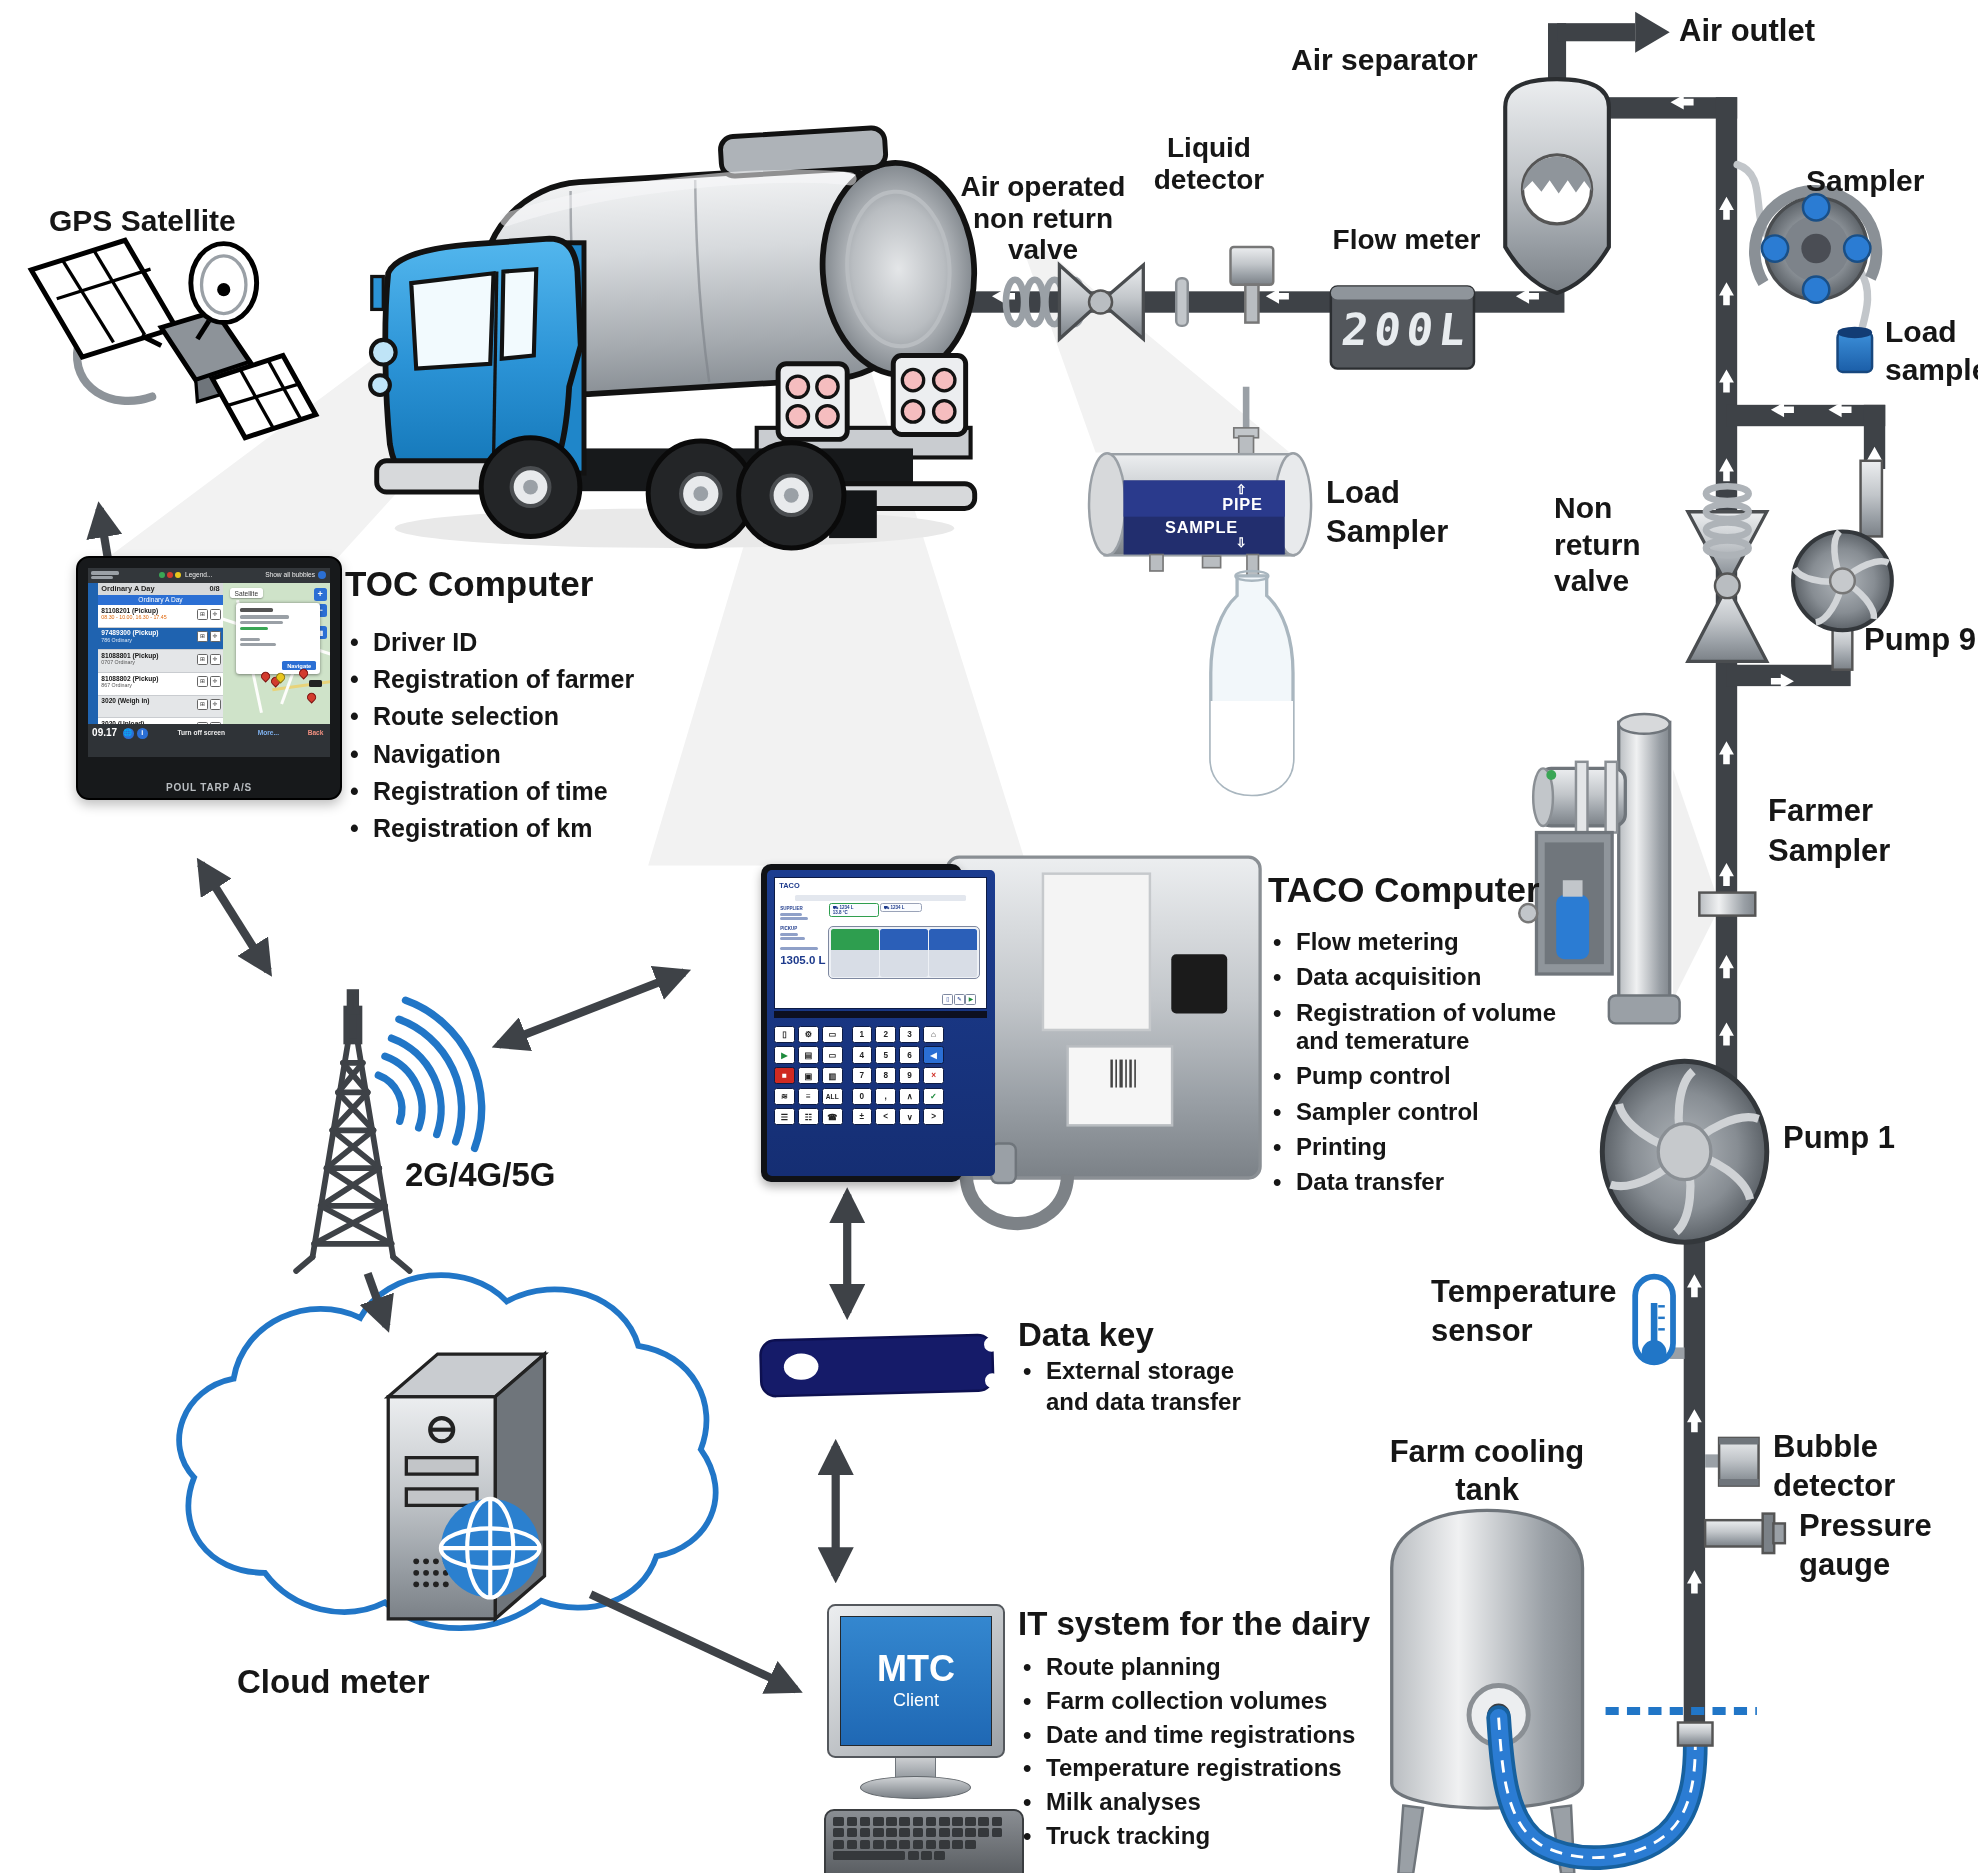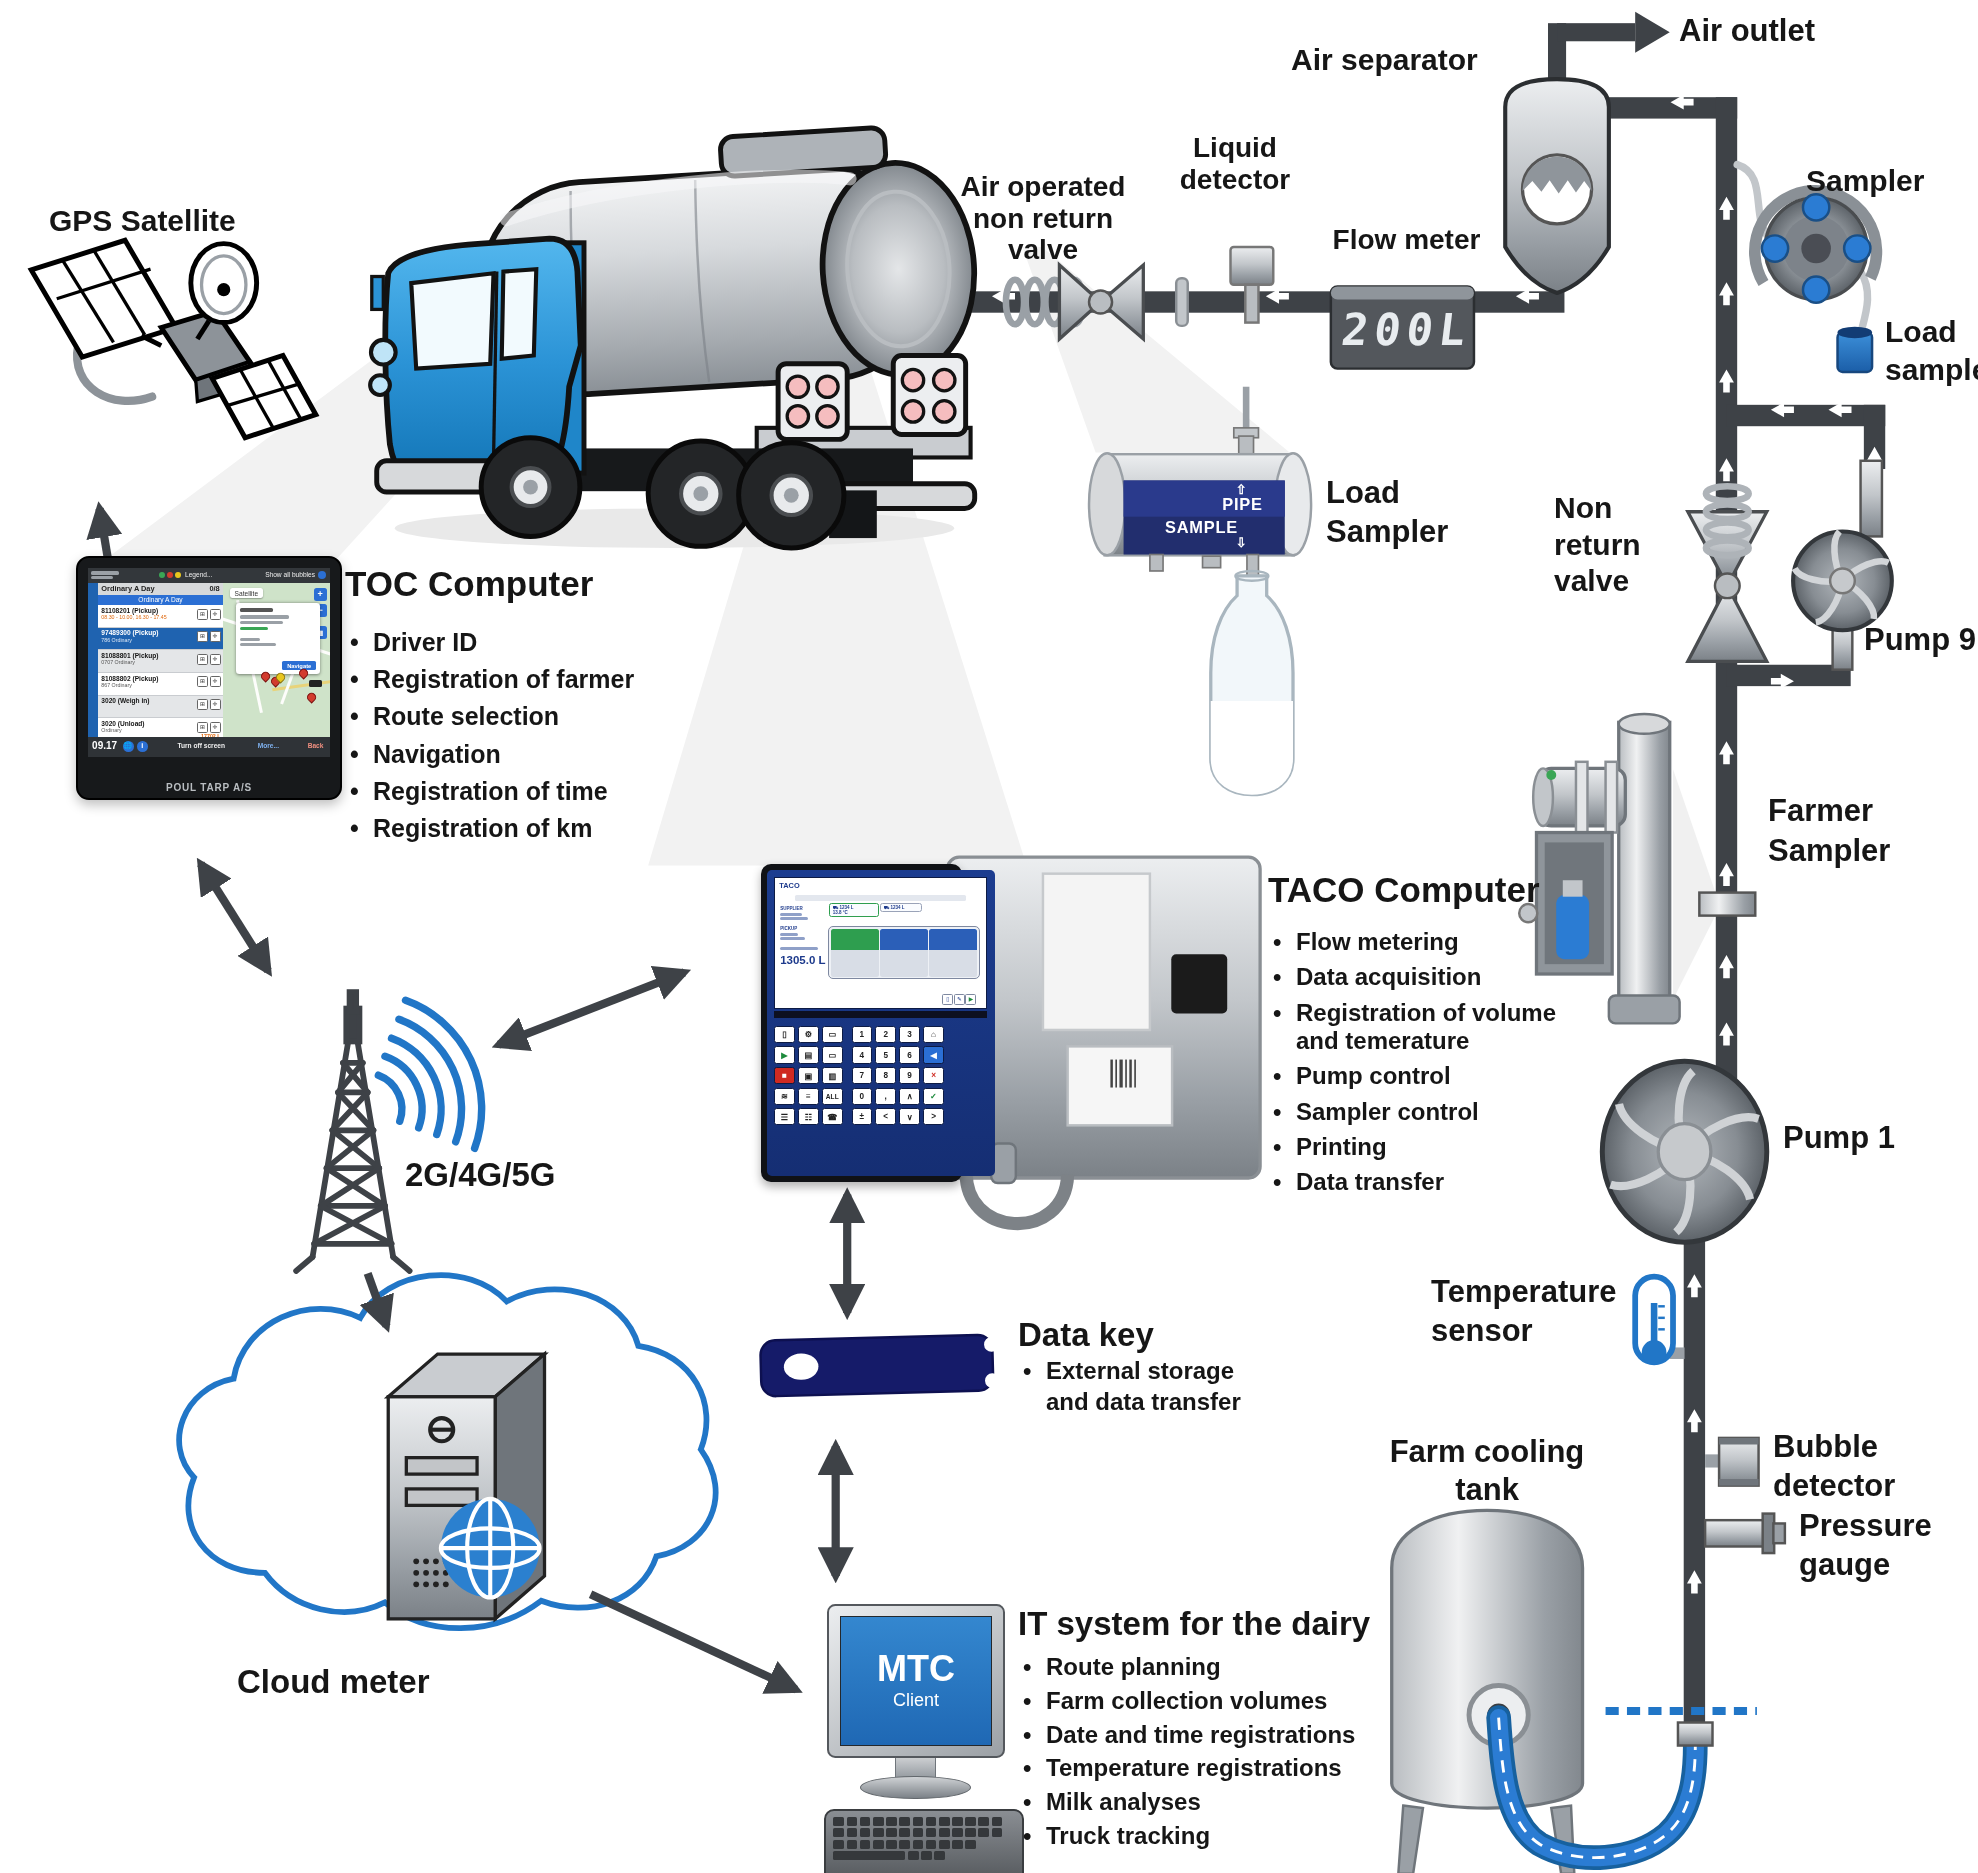--- a/index.html
+++ b/index.html
@@ -40,21 +40,21 @@
   .map{position:absolute;left:135px;top:15px;right:0;bottom:20px;background:#cfe3c9;overflow:hidden;}
   .road{position:absolute;background:#fdfdfb;}
   .chip{position:absolute;background:#fff;font-size:6.6px;padding:1.6px 5px;border-radius:2.5px;
         box-shadow:0 0.8px 1.6px rgba(0,0,0,.4);color:#333;}
   .zbtn{position:absolute;width:13px;height:13px;background:#2b6fd4;color:#fff;text-align:center;
         line-height:13px;font-size:9px;font-weight:bold;border-radius:2.5px;}
   .popup{position:absolute;background:#fff;border-radius:3.3px;box-shadow:0 0.8px 3.3px rgba(0,0,0,.45);padding:3.3px;}
   .navbtn{position:absolute;right:3.3px;bottom:3.3px;background:#2b6fd4;color:#fff;font-size:5.8px;
           padding:1.6px 5px;border-radius:1.6px;font-weight:bold;}
   .pin{position:absolute;width:6.6px;height:6.6px;border-radius:50% 50% 50% 0;transform:rotate(-45deg);border:0.8px solid #7a1010;}
-  .bbar{position:absolute;left:0;right:0;bottom:0;height:20px;background:#2f3337;color:#eee;padding-left:16px;}
+  .bbar{position:absolute;left:0;right:0;bottom:0;height:33px;background:#2f3337;color:#eee;padding-left:16px;}
   .clock{position:absolute;left:4.1px;top:2.5px;font-size:10px;font-weight:bold;color:#fff;}
   .bico{position:absolute;width:10.7px;height:10.7px;border-radius:50%;top:4.1px;color:#fff;font-size:7.4px;
         line-height:10.7px;text-align:center;font-weight:bold;}
   .bbtn{position:absolute;top:5px;font-size:6.6px;color:#eee;font-weight:bold;}
   
   .taco-dev{position:absolute;z-index:4;background:#101216;border-radius:10px;padding:5.8px;
             box-shadow:0 4.1px 10px rgba(0,0,0,.3);}
   .taco-face{position:relative;width:100%;height:100%;background:linear-gradient(#1c3d90,#152e73);border-radius:5px;padding-left:39px;}
   .taco-scr{position:absolute;left:7.4px;top:7.4px;right:7.4px;height:130px;background:#fff;border:1.6px solid #0d1b44;}
   .ts-brand{position:absolute;left:4.1px;top:3.3px;font-size:7.4px;font-weight:bold;color:#1d3a8c;}
@@ -511,21 +511,21 @@
 </svg>
 
 <div class="lbl" style="left:49px;top:204px;font-size:30px;">GPS Satellite</div>
 
 <div class="lbl t-center" style="left:928px;top:171px;width:230px;font-size:28px;">
   <span class="ln">Air operated</span>
   <span class="ln">non return</span>
   <span class="ln">valve</span>
 </div>
 
-<div class="lbl t-center" style="left:1153px;top:132px;width:164px;font-size:28px;">
+<div class="lbl t-center" style="left:1127px;top:132px;width:164px;font-size:28px;">
   <span class="ln">Liquid</span>
   <span class="ln">detector</span>
 </div>
 
 <div class="lbl t-center" style="left:1316px;top:224px;width:181px;font-size:28px;">Flow meter</div>
 <div class="fmdisp" style="left:1342px;top:304px;width:123px;font-size:44px;text-align:center;">200L</div>
 
 <div class="lbl t-right" style="left:1291px;top:43px;width:230px;font-size:30px;">Air separator</div>
 <div class="lbl" style="left:1679px;top:13px;font-size:31px;">Air outlet</div>
 <div class="lbl" style="left:1806px;top:164px;font-size:30px;">Sampler</div>

